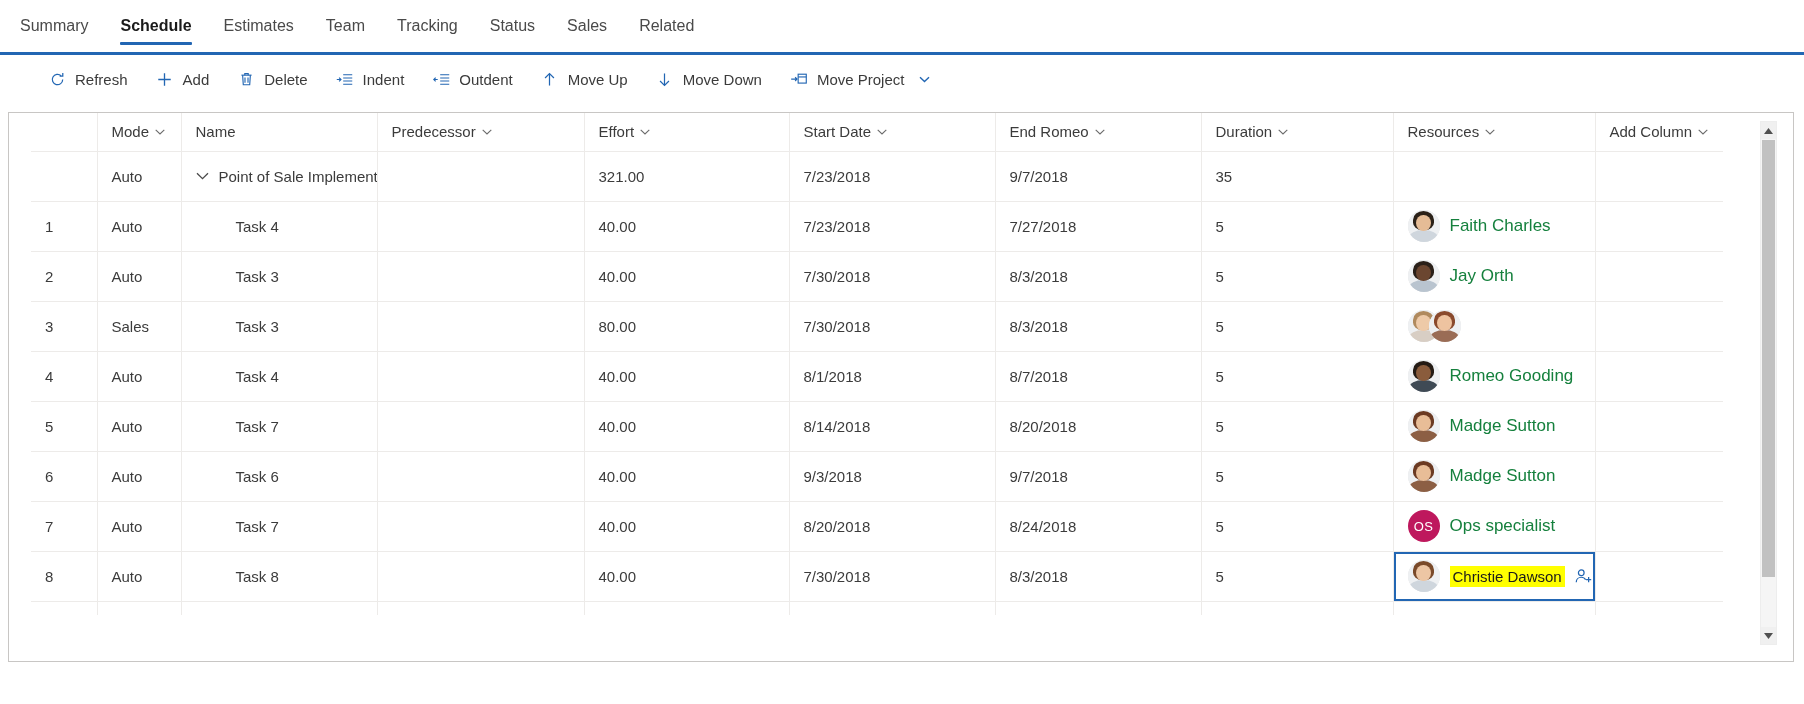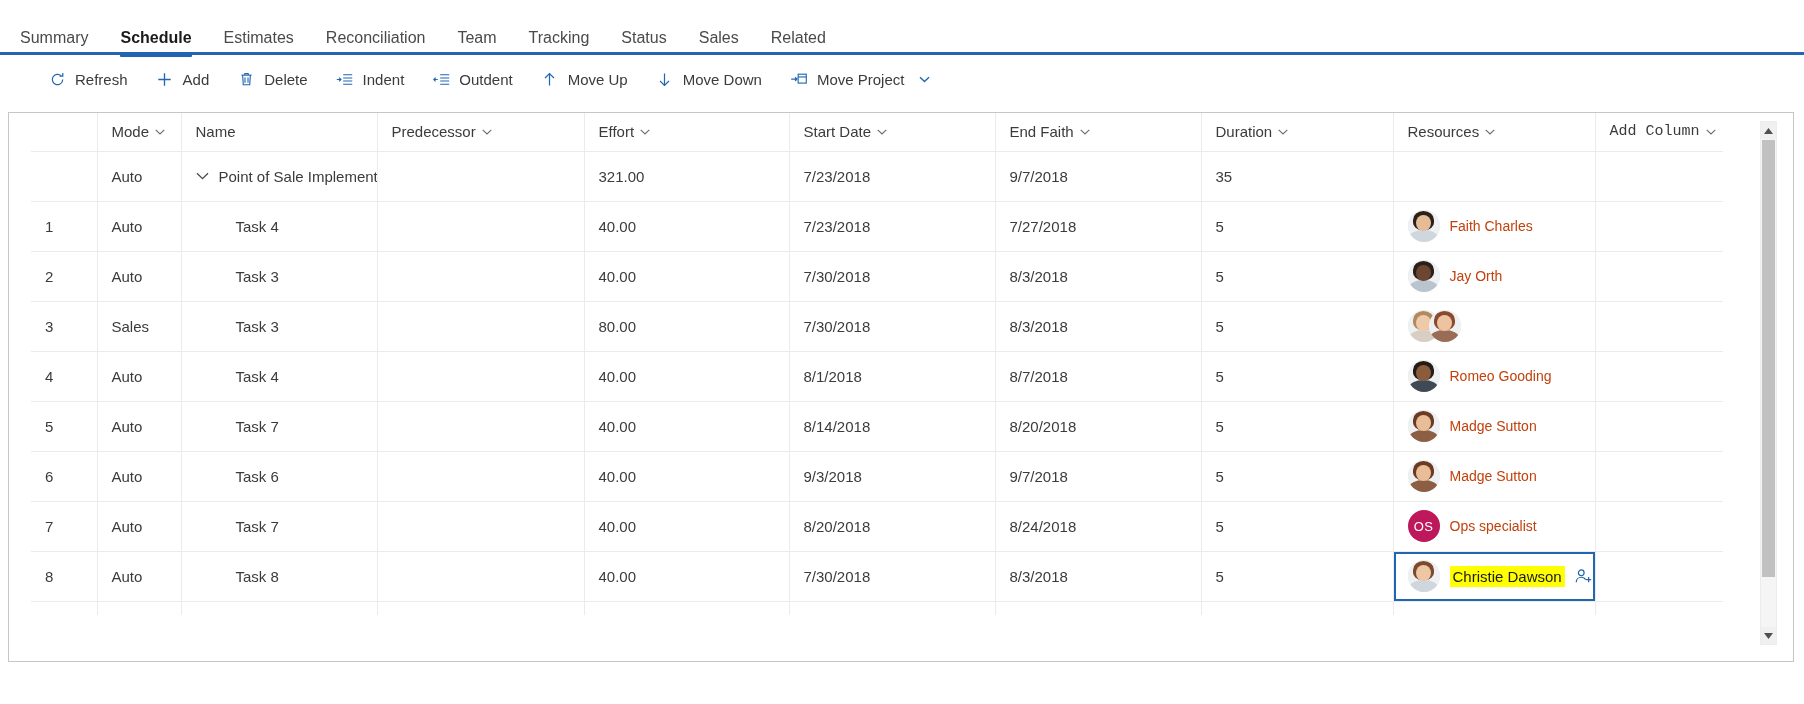--- a/index.html
+++ b/index.html
@@ -10,21 +10,21 @@
     font-family: "Liberation Sans", sans-serif;
     color: #333333;
     overflow: hidden;
   }
 
   
   .tabstrip {
     height: 52px;
     display: flex;
     align-items: flex-start;
-    padding: 16px 0 0 4px;
+    padding: 4px 0 0 4px;
     background: #ffffff;
     position: relative;
   }
   .tab {
     position: relative;
     font-size: 16px;
     color: #4a4a4a;
     padding: 14px 16px 16px 16px;
     white-space: nowrap;
     cursor: pointer;
@@ -127,21 +127,21 @@
 
   .col-idx   { width: 66px; }
   .col-mode  { width: 84px; }
   .col-name  { width: 196px; }
   .col-pred  { width: 207px; }
   .col-effort{ width: 205px; }
   .col-start { width: 206px; }
   .col-end   { width: 206px; }
   .col-dur   { width: 192px; }
   .col-res   { width: 202px; }
-  .col-add   { width: 128px; border-right: none !important; font-family: Liberation Mono, monospace; }
+  .col-add   { width: 128px; border-right: none !important; }
 
   td.num { text-align: right; }
   td.idx { color: #3b3b3b; }
   th.col-idx { border-right: 1px solid #edebe9; }
 
   
   .namecell { display: flex; align-items: center; gap: 9px; }
   .namecell .chev { color: #4a4a4a; display: inline-flex; flex: 0 0 14px; }
   .task-indent { padding-left: 40px; }
 
@@ -185,21 +185,21 @@
   .avatar.initials {
     display: flex;
     align-items: center;
     justify-content: center;
     color: #ffffff;
     font-size: 13px;
     letter-spacing: 0.3px;
   }
   .avstack { display: flex; align-items: center; }
   .avstack .avatar + .avatar { margin-left: -11px; }
-  .resname { font-size: 14px; color: #c2410c; }
+  .resname { font-size: 17px; color: #15803d; }
 
   
   td.selected-cell {
     padding: 0 !important;
     position: relative;
   }
   .selbox {
     position: absolute;
     left: 0; top: 0;
     width: 100%; height: 100%;
@@ -254,21 +254,20 @@
     cursor: grab;
   }
 </style>
 </head>
 <body>
 
 <div class="tabstrip" id="tabstrip">
     <div class="tab"><span>Summary</span></div>
     <div class="tab active"><span>Schedule</span></div>
     <div class="tab"><span>Estimates</span></div>
-    <div class="tab"><span>Reconciliation</span></div>
     <div class="tab"><span>Team</span></div>
     <div class="tab"><span>Tracking</span></div>
     <div class="tab"><span>Status</span></div>
     <div class="tab"><span>Sales</span></div>
     <div class="tab"><span>Related</span></div>
   </div>
 
 <div class="cmdwrap">
 
   <div class="cmdbtn">
@@ -396,21 +395,21 @@
               </span></th>
             <th class="col-start"><span class="hdr">
                 <span>Start Date</span>
                 <span class="hchev">
                   <svg width="10" height="6" viewBox="0 0 10 6" fill="none" stroke="#6b6b6b" stroke-width="1.1">
                     <path d="M0.7 0.8L5 5 9.3 0.8"></path>
                   </svg>
                 </span>
               </span></th>
             <th class="col-end"><span class="hdr">
-                <span>End Faith</span>
+                <span>End Romeo</span>
                 <span class="hchev">
                   <svg width="10" height="6" viewBox="0 0 10 6" fill="none" stroke="#6b6b6b" stroke-width="1.1">
                     <path d="M0.7 0.8L5 5 9.3 0.8"></path>
                   </svg>
                 </span>
               </span></th>
             <th class="col-dur"><span class="hdr">
                 <span>Duration</span>
                 <span class="hchev">
                   <svg width="10" height="6" viewBox="0 0 10 6" fill="none" stroke="#6b6b6b" stroke-width="1.1">

